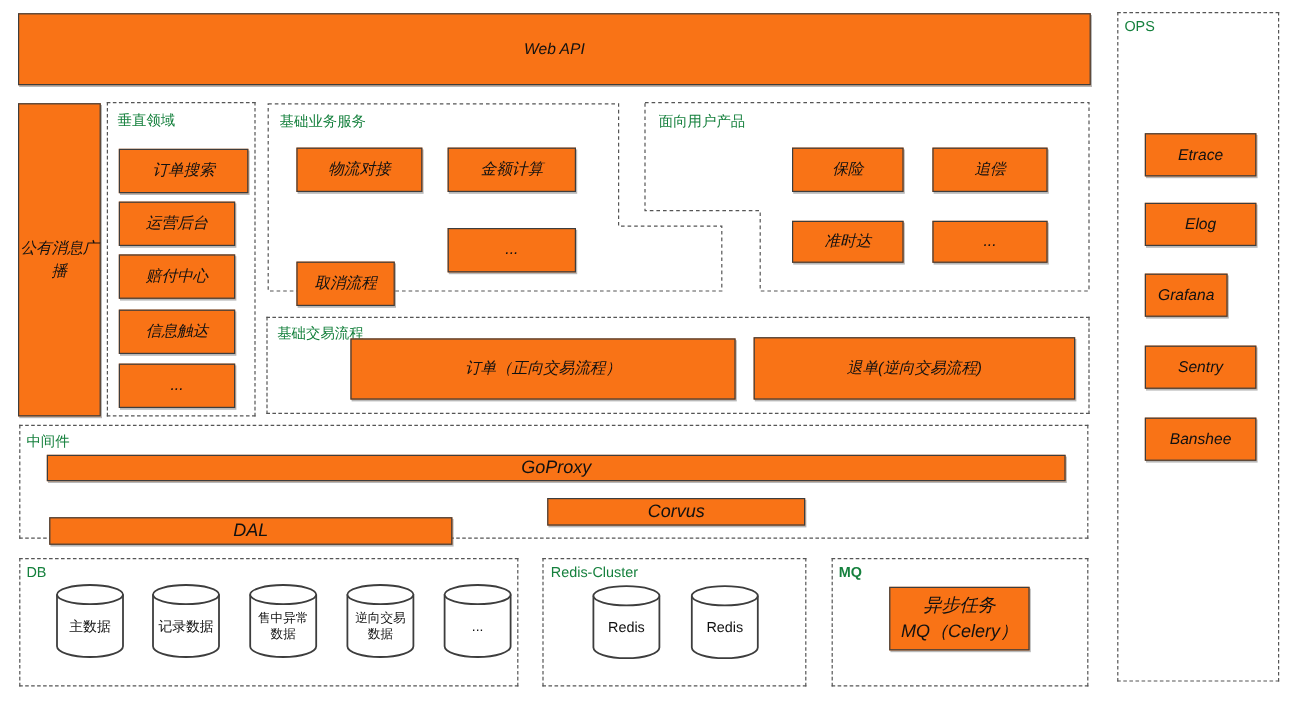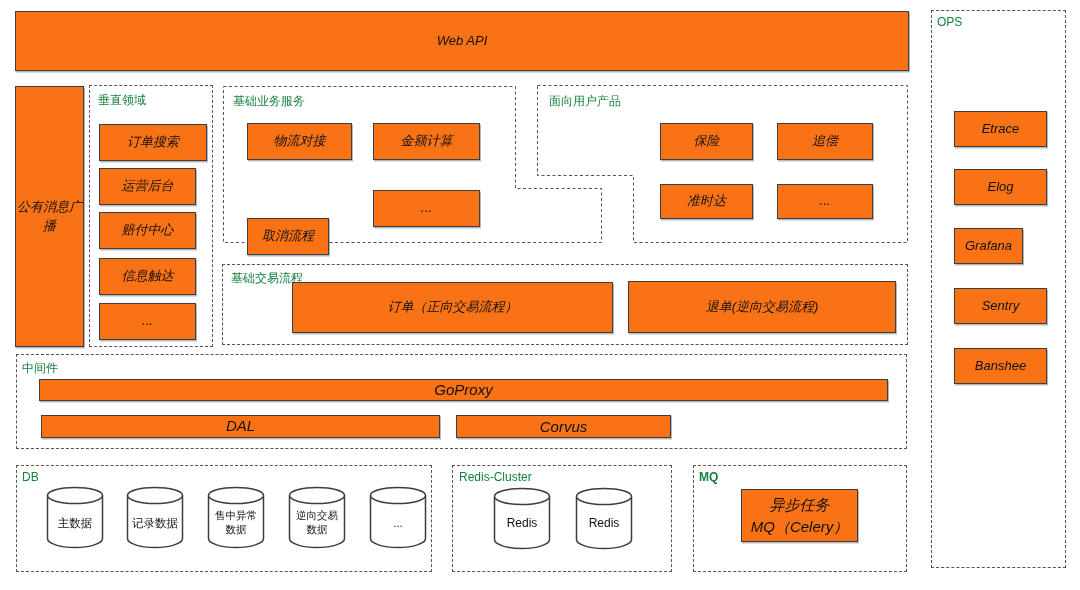--- a/index.html
+++ b/index.html
@@ -73,21 +73,21 @@
 
   <div class="group" style="left:222px;top:264px;width:686px;height:81px;">
     <span class="gtitle" style="left:8px;top:5px;">基础交易流程</span>
     <div class="box" style="left:69px;top:17px;width:321px;height:51px;"><span>订单（正向交易流程）</span></div>
     <div class="box" style="left:405px;top:16px;width:268px;height:52px;"><span>退单(逆向交易流程)</span></div>
   </div>
 
   <div class="group" style="left:16px;top:354px;width:891px;height:95px;">
     <span class="gtitle" style="left:5px;top:5px;">中间件</span>
     <div class="box small" style="left:22px;top:24px;width:849px;height:22px;"><span>GoProxy</span></div>
-    <div class="box small" style="left:24px;top:60px;width:399px;height:23px;align-items:flex-end;"><span>DAL</span></div>
+    <div class="box small" style="left:24px;top:76px;width:336px;height:23px;"><span>DAL</span></div>
     <div class="box small" style="left:439px;top:60px;width:215px;height:23px;"><span>Corvus</span></div>
   </div>
 
   <div class="group" style="left:16px;top:465px;width:416px;height:107px;">
     <span class="gtitle" style="left:5px;top:4px;">DB</span>
     <div class="cyl" style="left:29px;top:20px;">
       <svg viewBox="0 0 58 63">
           <path d="M1.5,9.5 V52.5 a27.5,9 0 0 0 55,0 V9.5" fill="#fff" stroke="#3d3d3d" stroke-width="1.5"></path>
           <ellipse cx="29" cy="9.5" rx="27.5" ry="8" fill="#fff" stroke="#3d3d3d" stroke-width="1.5"></ellipse>
         </svg>

